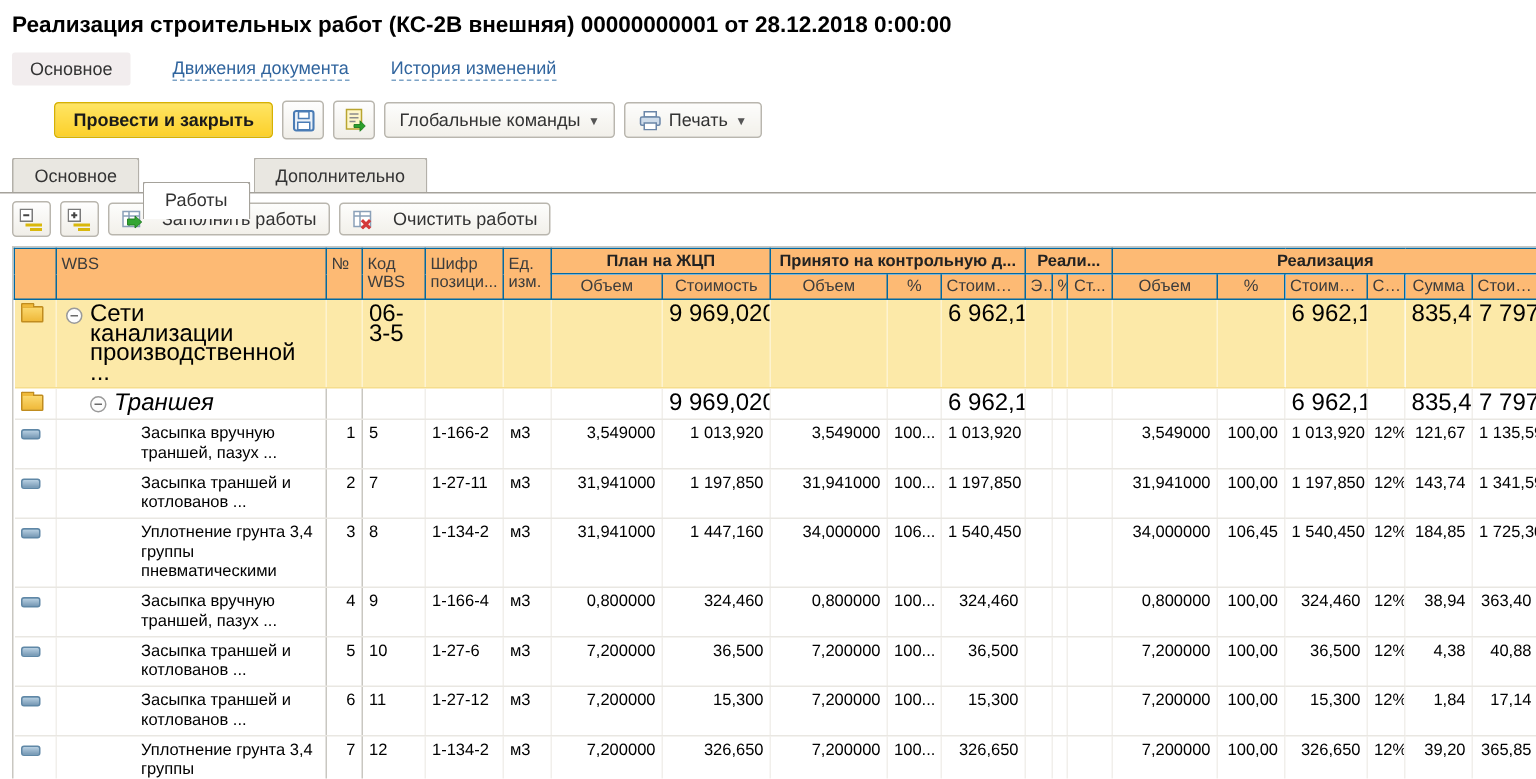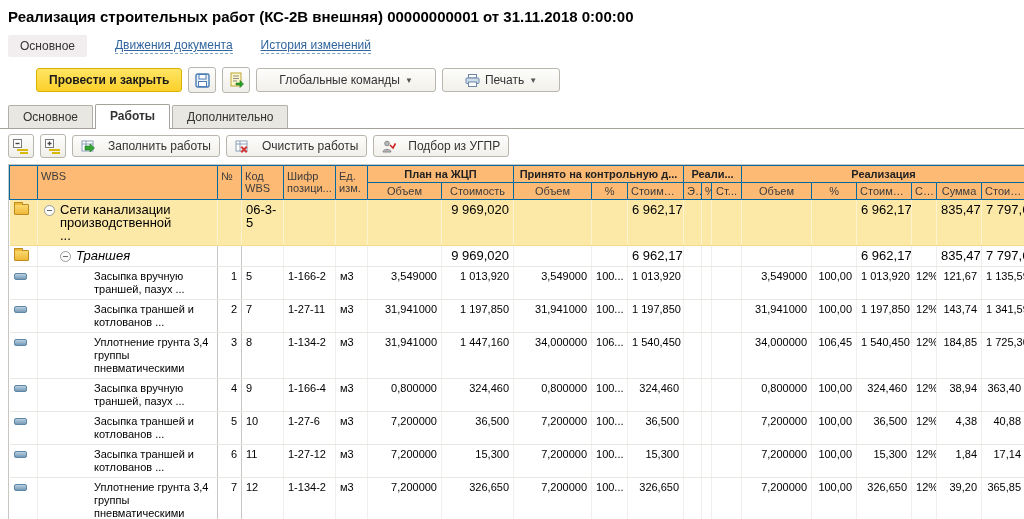--- a/index.html
+++ b/index.html
@@ -4,75 +4,75 @@
 <style>
   * { box-sizing: border-box; margin: 0; padding: 0; }
   html, body { width: 1024px; height: 519px; overflow: hidden; background: #fff;
     font-family: "Liberation Sans", "DejaVu Sans", sans-serif; color: #000; }
 
   .page-title { font-size: 15px; font-weight: bold; padding: 8px 10px 4px 8px; white-space: nowrap; }
 
   
   .navbar { display: flex; align-items: center; gap: 28px; padding: 6px 10px 8px 8px; font-size: 12px; }
   .nav-current { background: #f2edee; padding: 4px 12px; color: #333; border-radius: 2px; }
-  .nav-link { color: #31659e; cursor: pointer; border-bottom: 1px dashed #7da3c6; padding-bottom: 1px; text-decoration: underline; }
+  .nav-link { color: #31659e; cursor: pointer; border-bottom: 1px dashed #7da3c6; padding-bottom: 1px; }
 
   
   .cmdbar { display: flex; align-items: center; gap: 6px; padding: 2px 10px 8px 8px; margin-left: 28px; }
   .btn-primary { background: linear-gradient(#ffe564, #fcd02a); border: 1px solid #d8b200;
     border-radius: 3px; font-size: 12px; font-weight: bold; padding: 4px 12px; color: #1a1a1a; cursor: pointer; }
   .btn-icon { width: 28px; height: 26px; background: linear-gradient(#fefefe, #f0eee8);
     border: 1px solid #b9b6ae; border-radius: 3px; display: flex; align-items: center; justify-content: center; cursor: pointer; }
   .btn { background: linear-gradient(#fdfdfc, #f2f0ea); border: 1px solid #b9b6ae; border-radius: 3px;
-    font-size: 12px; color: #333; padding: 4px 22px; display: flex; align-items: center; gap: 5px; cursor: pointer; }
+    font-size: 12px; color: #333; padding: 4px 9px; display: flex; align-items: center; gap: 5px; cursor: pointer; }
   .caret { font-size: 8px; color: #555; }
 
   
   .tabstrip { display: flex; align-items: flex-end; padding-left: 8px; border-bottom: 1px solid #a5a29b; margin-top: 2px; }
   .tab { font-size: 12px; color: #333; padding: 4px 14px 4px 14px; background: #e9e7e1;
     border: 1px solid #b3b0a9; border-bottom: none; margin-right: 2px; border-radius: 2px 2px 0 0; cursor: pointer; position: relative; }
-  .tab.active { background: #fff; border-color: #a5a29b; font-weight: bold; top: 1px; padding-bottom: 6px; }
+  .tab.active { background: #fff; border-color: #a5a29b; font-weight: normal; top: 18px; padding-bottom: 6px; }
 
   
   .tbl-toolbar { display: flex; align-items: center; gap: 6px; padding: 5px 8px 6px 8px; }
   .tool-sq { width: 26px; height: 24px; }
   .tool-btn { padding: 3px 8px; gap: 12px; }
 
   
   .grid-wrap { margin-left: 8px; width: 1016px; overflow: hidden; border-left: 1px solid #c9c7c1; border-top: 1px solid #c9c7c1; }
   table.grid { border-collapse: collapse; table-layout: fixed; width: 1016px; font-size: 11px; }
   .grid th { background: #fdba74; border: 1px solid #0369a1; font-weight: normal; color: #3c3c3c;
     padding: 2px 3px; overflow: hidden; white-space: nowrap; text-overflow: ellipsis; }
   .grid th.grp { font-weight: bold; text-align: center; color: #222; }
   .grid th.lft { text-align: left; vertical-align: top; padding-top: 4px; white-space: normal; }
   .grid td { padding: 3px 4px; overflow: hidden; vertical-align: top; line-height: 13px;
     border-bottom: 1px solid #e9e7e2; border-right: 1px solid #f1efeb; }
   .grid td.r { text-align: right; white-space: nowrap; }
   .grid td.sep { border-right: 1px solid #c9c7c1; }
   .grid tr.highlight td { background: #fce9a8; border-right-color: #fdf3d0; border-bottom-color: #f5dd8d; }
-  .grid tr.group td { font-size: 13px; }
+  .grid tr.group td { font-size: 16px; }
   .name-cell span.txt { display: inline-block; vertical-align: top; max-width: 120px; }
 
   
   .folder { display: inline-block; width: 15px; height: 11px; background: linear-gradient(#fbd86e,#efb93a);
     border: 1px solid #c08c1f; border-radius: 1px; position: relative; margin-top: 1px; }
   .folder::before { content: ""; position: absolute; top: -3px; left: -1px; width: 7px; height: 2px;
     background: #efb93a; border: 1px solid #c08c1f; border-bottom: none; border-radius: 1px 1px 0 0; }
   .brick { display: inline-block; width: 13px; height: 7px; border-radius: 2px; margin-top: 3px;
     background: linear-gradient(#b8d0e2, #7799b5); border: 1px solid #5f87a6; }
   .exp { display: inline-block; width: 11px; height: 11px; border: 1px solid #9a9a9a; border-radius: 50%;
     background: #fdfdfd; position: relative; margin-right: 5px; vertical-align: -2px; cursor: pointer; }
   .exp::after { content: ""; position: absolute; left: 2px; right: 2px; top: 4px; height: 1px; background: #6a6a6a; }
 
   svg { display: block; }
 </style>
 </head>
 <body>
 
-<div class="page-title">Реализация строительных работ (КС-2В внешняя) 00000000001 от 31.11.2018 0:00:00</div>
+<div class="page-title">Реализация строительных работ (КС-2В внешняя) 00000000001 от 28.12.2018 0:00:00</div>
 
 <div class="navbar">
   <span class="nav-current">Основное</span>
   <span class="nav-link">Движения документа</span>
   <span class="nav-link">История изменений</span>
 </div>
 
 <div class="cmdbar">
   <button class="btn-primary">Провести и закрыть</button>
   <button class="btn-icon">
@@ -154,30 +154,20 @@
   <button class="btn tool-btn">
     <span>
       <svg width="15" height="13" viewBox="0 0 15 13">
           <rect x="1" y="1" width="11" height="10" fill="#fff" stroke="#8aa0b8"></rect>
           <line x1="1" y1="4" x2="12" y2="4" stroke="#8aa0b8"></line>
           <line x1="5" y1="1" x2="5" y2="11" stroke="#8aa0b8"></line>
           <path d="M7 6 L9 8 L11 6 L12.5 7.5 L10.5 9.5 L12.5 11.5 L11 13 L9 11 L7 13 L5.5 11.5 L7.5 9.5 L5.5 7.5 Z" fill="#d43a3a"></path>
         </svg>
     </span>
     <span>Очистить работы</span>
-  </button>
-  <button class="btn tool-btn">
-    <span>
-      <svg width="14" height="13" viewBox="0 0 14 13">
-          <circle cx="5" cy="3.5" r="2.3" fill="#b8b8b8" stroke="#888"></circle>
-          <path d="M1 12 C1 8.5 9 8.5 9 12 Z" fill="#b8b8b8" stroke="#888"></path>
-          <path d="M8 5 L11 8 L13.5 3.5" stroke="#c22" stroke-width="1.6" fill="none"></path>
-        </svg>
-    </span>
-    <span>Подбор из УГПР</span>
   </button>
 </div>
 
 <div class="grid-wrap">
 <table class="grid">
   <colgroup>
     <col style="width:28px">
         <col style="width:180px">
         <col style="width:24px">
         <col style="width:42px">

